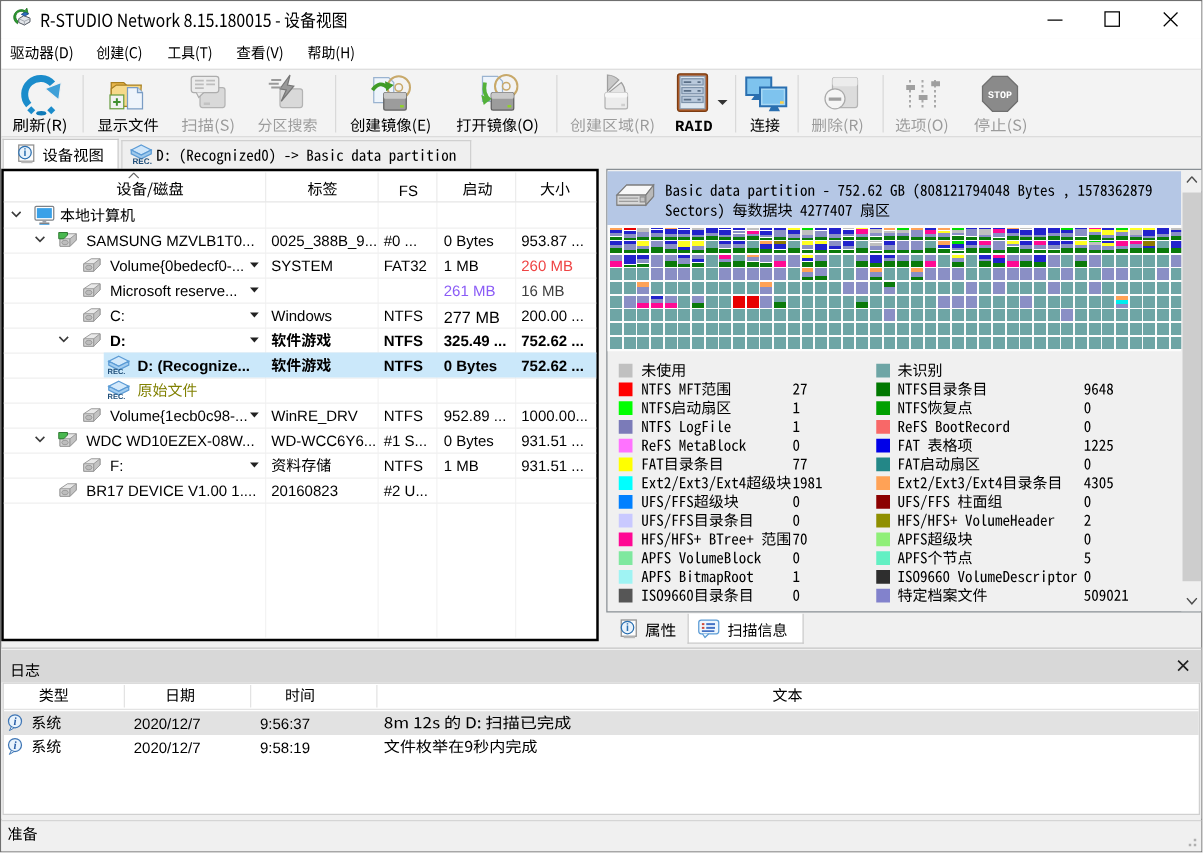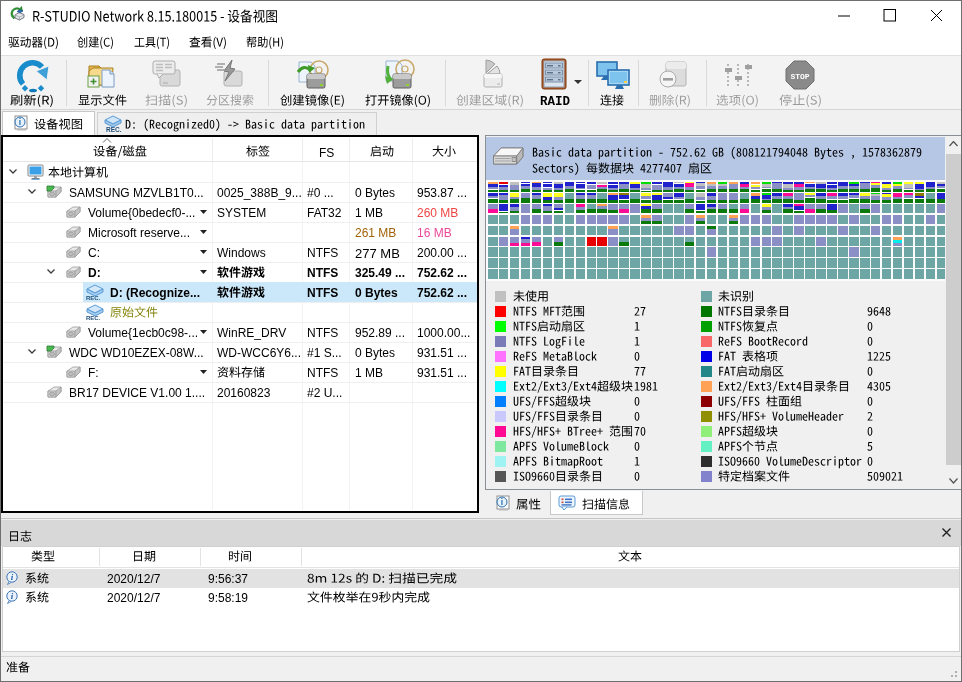--- a/index.html
+++ b/index.html
@@ -638,22 +638,22 @@
 <svg class="abs" style="left:65px;top:225px" width="17" height="14" viewBox="0 0 17 14">
     <path d="M2 6 L8 2 h7 v5 l-5 5 h-8 z" fill="#e9e9e9" stroke="#9a9a9a" stroke-width="0.8"></path>
     <path d="M2 6 h8 v6 h-8 z" fill="#d4d4d4" stroke="#9a9a9a" stroke-width="0.8"></path>
     <path d="M10 6 L15 2 v5 l-5 5 z" fill="#c3c3c3" stroke="#9a9a9a" stroke-width="0.8"></path>
     <ellipse cx="6" cy="9" rx="2.6" ry="1.8" fill="#bdbdbd" stroke="#8d8d8d" stroke-width="0.6"></ellipse>
   </svg>
 <div class="abs" style="left:88px;top:225.5px;font-family:'Liberation Sans',sans-serif;font-size:12px;color:#000;white-space:pre">Microsoft reserve...</div>
 <svg class="abs" style="left:199px;top:229px" width="9" height="6" viewBox="0 0 9 6">
     <path d="M1 1 l3.5 4 3.5 -4 z" fill="#222"></path>
   </svg>
-<div class="abs" style="left:355px;top:225.5px;font-family:'Liberation Sans',sans-serif;font-size:12px;color:#a16207;white-space:pre">261 MB</div>
-<div class="abs" style="left:417px;top:225.5px;font-family:'Liberation Sans',sans-serif;font-size:12px;color:#ec4899;white-space:pre">16 MB</div>
+<div class="abs" style="left:355px;top:225.5px;font-family:'Liberation Sans',sans-serif;font-size:12px;color:#8b5cf6;white-space:pre">261 MB</div>
+<div class="abs" style="left:417px;top:225.5px;font-family:'Liberation Sans',sans-serif;font-size:12px;color:#404040;white-space:pre">16 MB</div>
 <svg class="abs" style="left:65px;top:245px" width="17" height="14" viewBox="0 0 17 14">
     <path d="M2 6 L8 2 h7 v5 l-5 5 h-8 z" fill="#e9e9e9" stroke="#9a9a9a" stroke-width="0.8"></path>
     <path d="M2 6 h8 v6 h-8 z" fill="#d4d4d4" stroke="#9a9a9a" stroke-width="0.8"></path>
     <path d="M10 6 L15 2 v5 l-5 5 z" fill="#c3c3c3" stroke="#9a9a9a" stroke-width="0.8"></path>
     <ellipse cx="6" cy="9" rx="2.6" ry="1.8" fill="#bdbdbd" stroke="#8d8d8d" stroke-width="0.6"></ellipse>
   </svg>
 <div class="abs" style="left:88px;top:245.5px;font-family:'Liberation Sans',sans-serif;font-size:12px;color:#000;white-space:pre">C:</div>
 <svg class="abs" style="left:199px;top:249px" width="9" height="6" viewBox="0 0 9 6">
     <path d="M1 1 l3.5 4 3.5 -4 z" fill="#222"></path>
   </svg>

